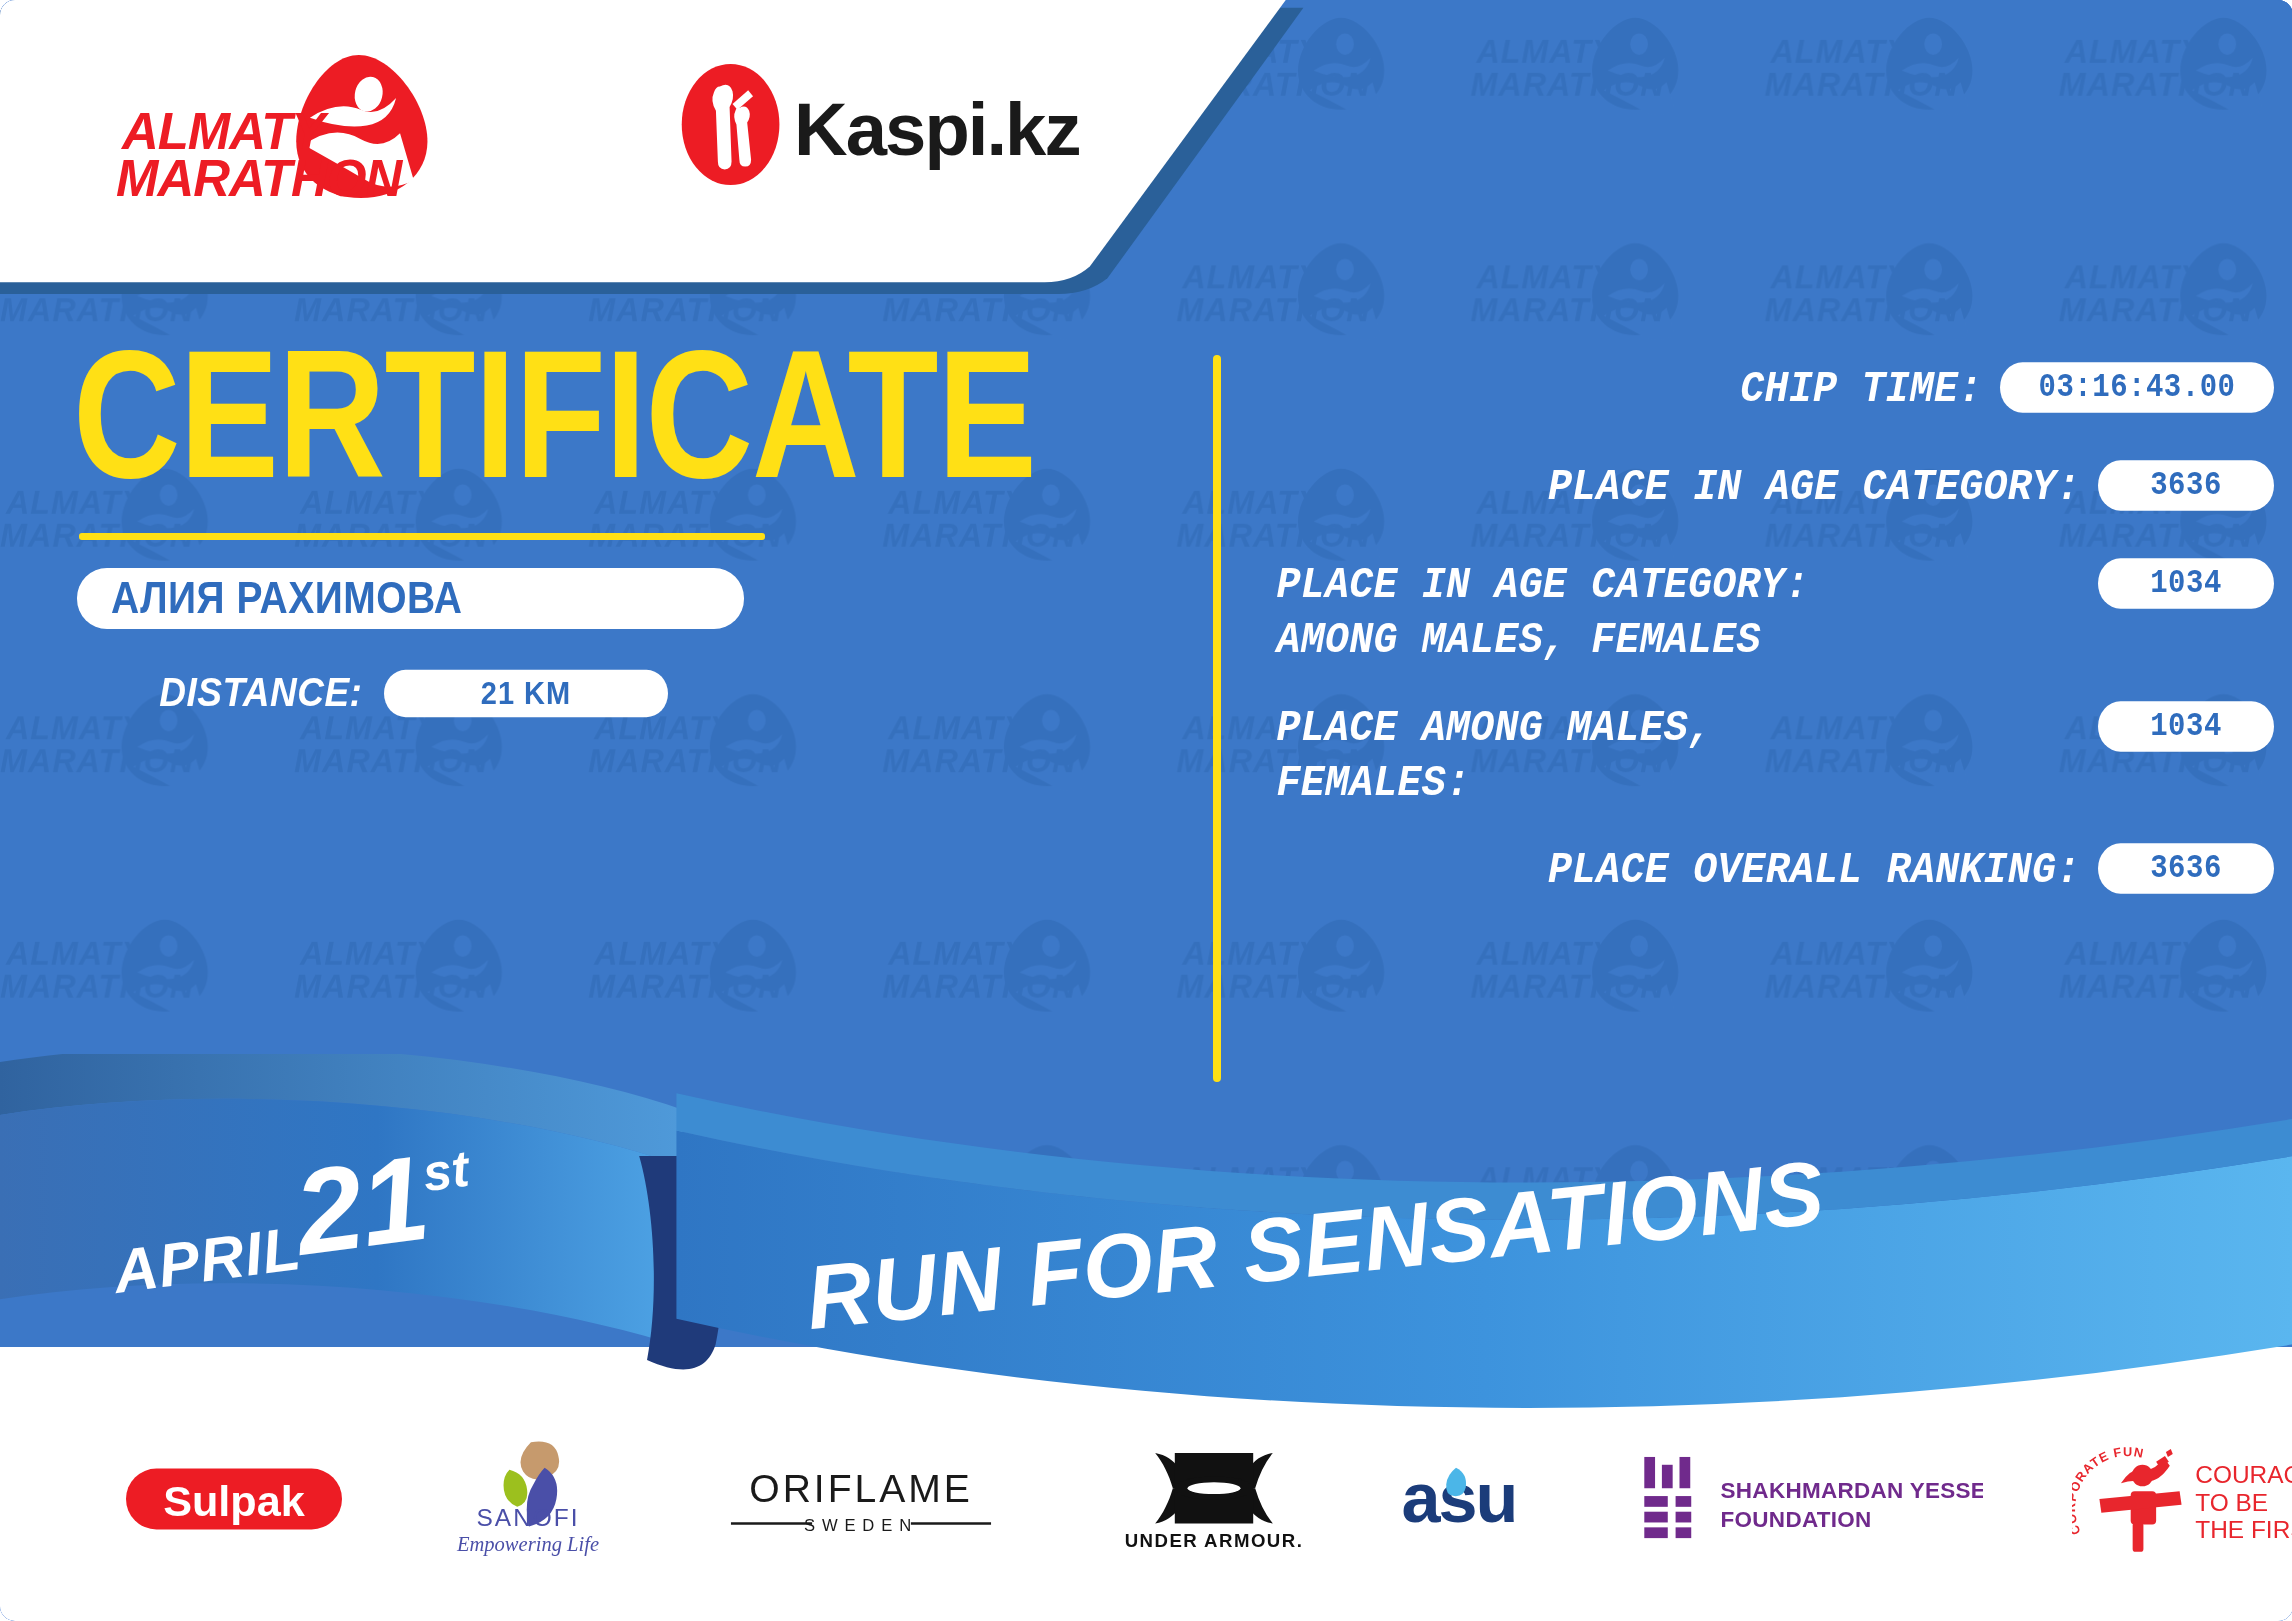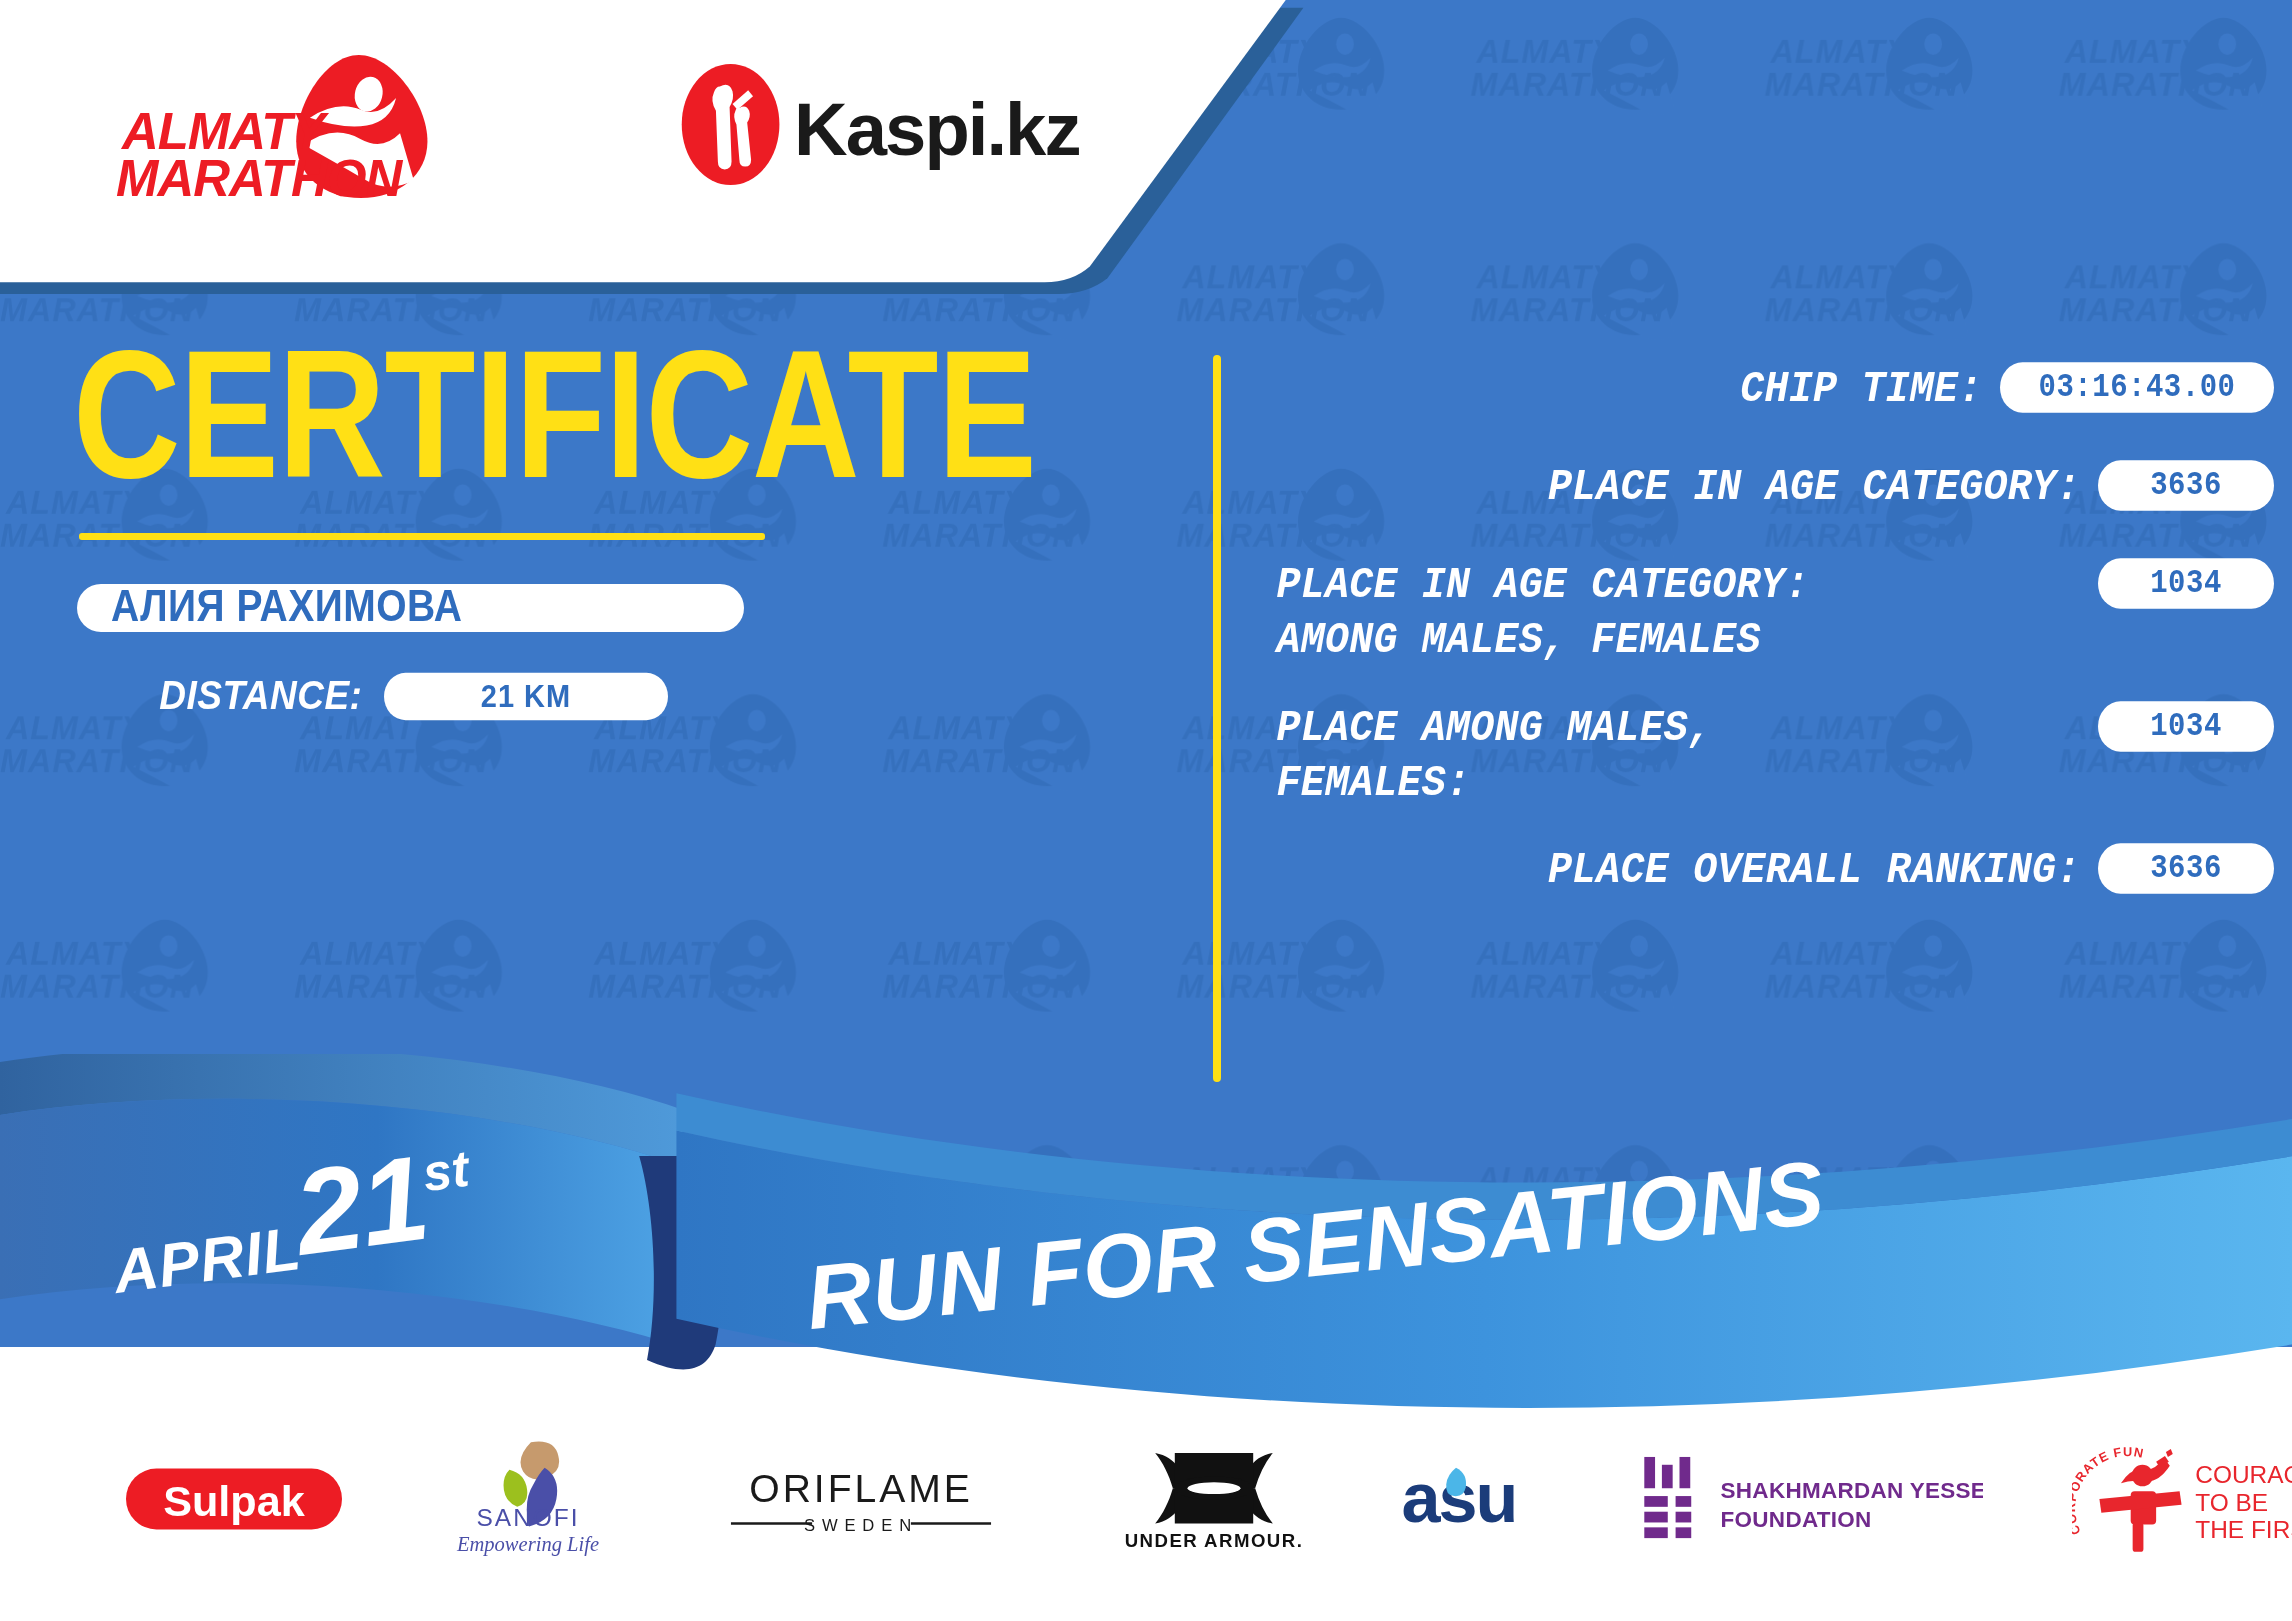--- a/index.html
+++ b/index.html
@@ -8,20 +8,21 @@
     font-family:"Liberation Sans", sans-serif;
     background:#ffffff;
     overflow:hidden;
   }
   #cert {
     position:relative;
     width:2293px;
     height:1621px;
     background:#1d4ed8;
     overflow:hidden;
+    border-radius:15px;
   }
 
   
   #watermark {
     position:absolute; inset:0;
     z-index:1;
     opacity:1;
     pointer-events:none;
   }
 
@@ -70,27 +71,27 @@
   #title-rule {
     margin-left:67px;
     margin-top:61px;
     width:686px;
     height:6.9px;
     background:#FFE015;
     border-radius:2.9px;
   }
   #name-pill {
     margin-left:65px;
-    margin-top:44px;
+    margin-top:28px;
     width:667px;
-    height:48px;
+    height:61px;
     background:#ffffff;
     border-radius:30px;
     display:flex;
-    align-items:flex-start;
+    align-items:center;
     padding-left:34px;
   }
   #name-pill span {
     color:#2f6cbd;
     font-size:39px;
     font-weight:bold;
     letter-spacing:0.5px;
     transform:scaleY(1.15);
   }
 

